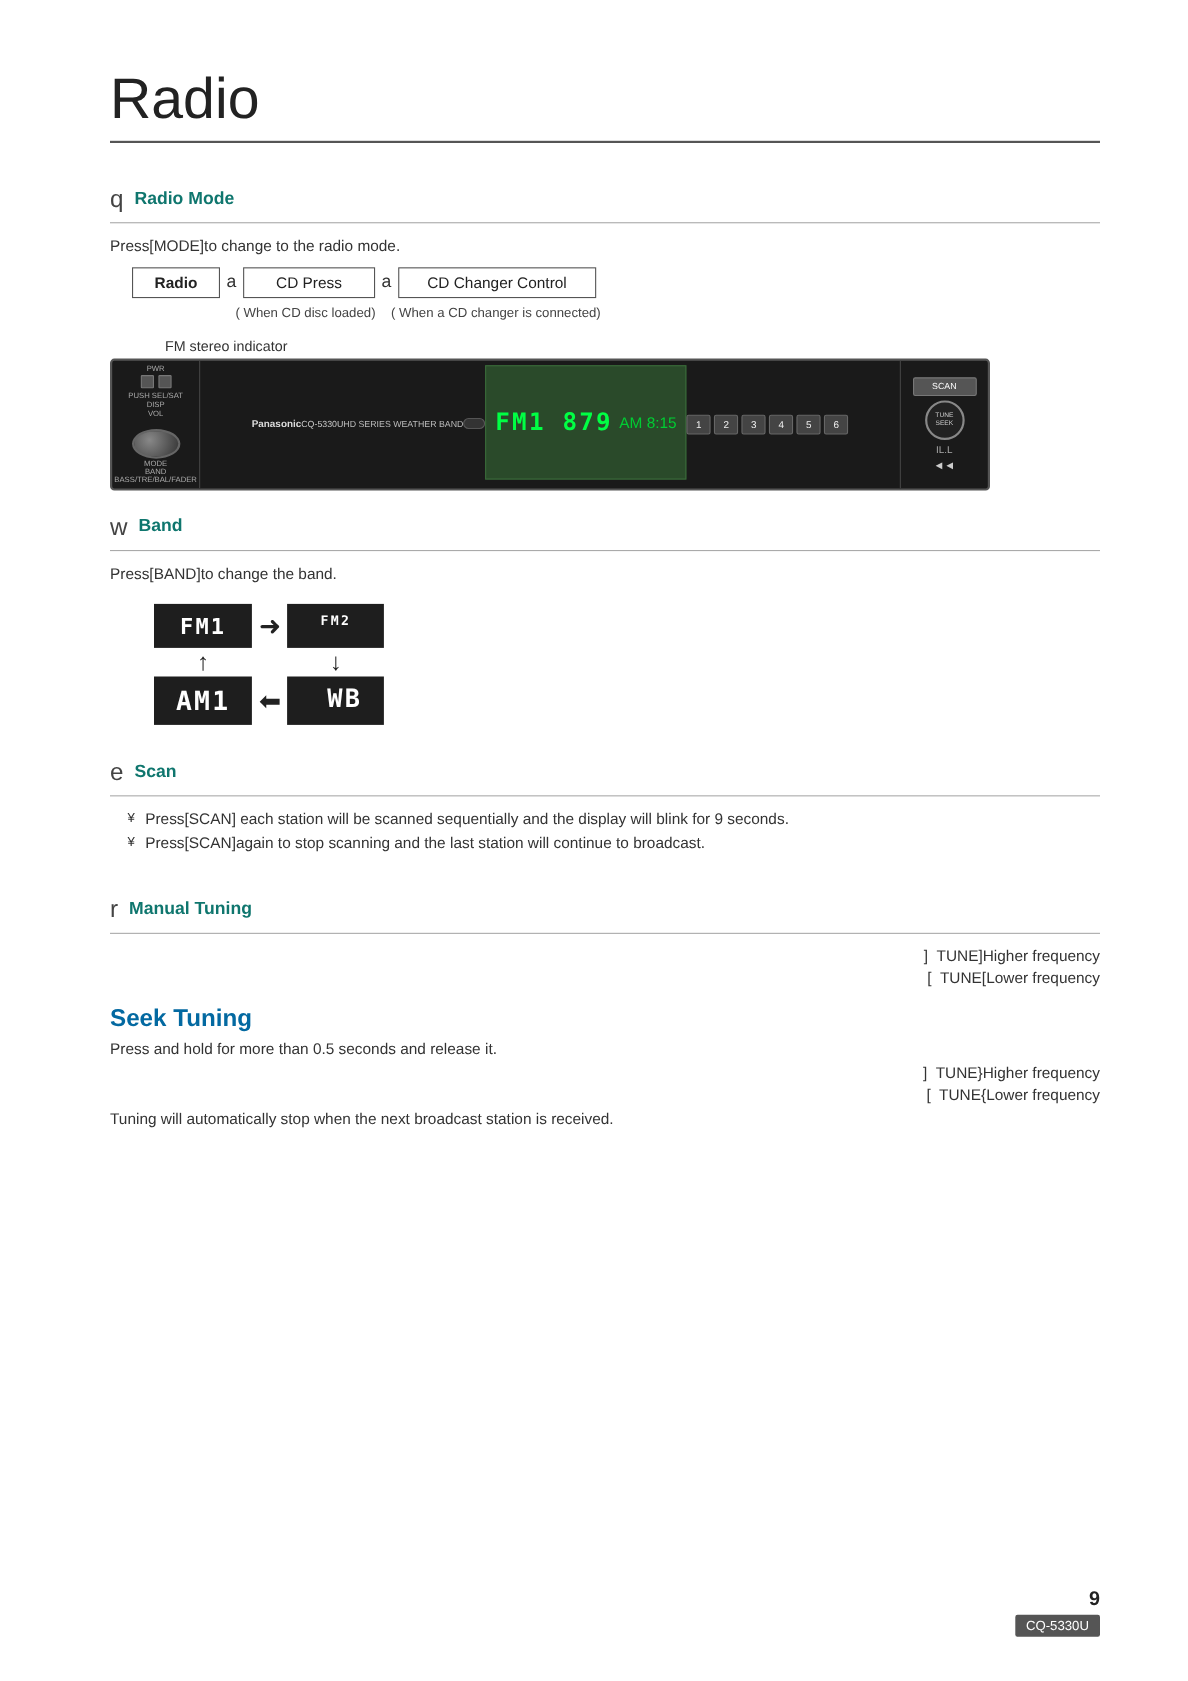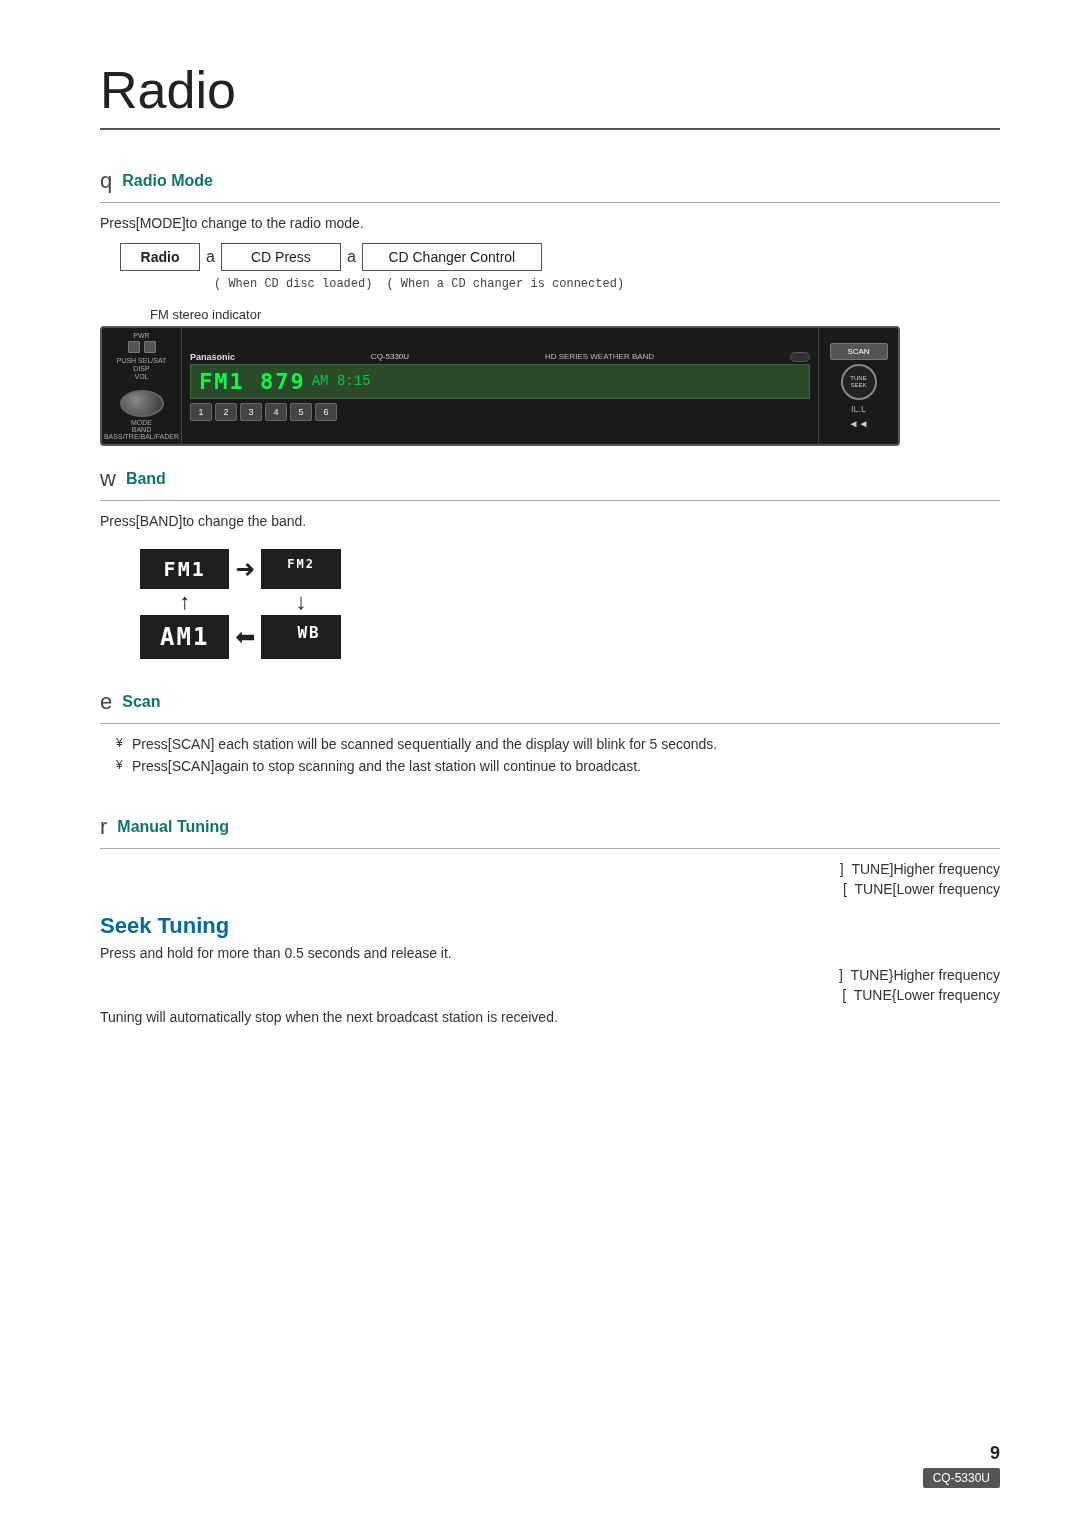--- a/index.html
+++ b/index.html
@@ -104,21 +104,20 @@
       font-size: 16px;
       margin: 0 6px;
       color: #333;
     }
 
     .mode-sub-row {
       display: flex;
       margin-left: 0;
       font-size: 12px;
       color: #444;
-      font-family: Liberation Mono, monospace;
     }
 
     .mode-sub-item {
       min-width: 80px;
       text-align: center;
     }
 
     .mode-sub-item.cd-p {
       min-width: 120px;
       margin-left: 14px;
@@ -172,21 +171,21 @@
       border-radius: 50%;
       background: radial-gradient(circle at 35% 35%, #888, #333);
       border: 2px solid #666;
       margin-top: 8px;
     }
 
     .device-middle {
       flex: 1;
       height: 100%;
       display: flex;
-      flex-direction: column;
+      flex-direction: row;
       justify-content: center;
       padding: 4px 8px;
     }
 
     .device-display {
       background: #2a4a2a;
       border: 1px solid #3a6a3a;
       padding: 4px 8px;
       margin-bottom: 4px;
       display: flex;
@@ -198,21 +197,21 @@
       font-size: 22px;
       color: #00ff44;
       font-family: monospace;
       font-weight: bold;
       letter-spacing: 2px;
     }
 
     .display-time {
       font-size: 14px;
       color: #00cc33;
-      font-family: Liberation Mono, monospace;
+      font-family: Liberation Sans, sans-serif;
     }
 
     .device-btn {
       background: #555;
       color: #ddd;
       font-size: 9px;
       padding: 2px 5px;
       border: 1px solid #777;
       border-radius: 2px;
       cursor: pointer;
@@ -510,33 +509,33 @@
       <div class="band-box fm1" style="font-size:20px; letter-spacing:2px;">FM1</div>
       <div class="band-arrow-right" style="font-size:24px;">➜</div>
       <div class="band-box fm2" style="font-size:12px; letter-spacing:2px;">FM2</div>
 
       <div class="band-arrow-up" style="font-size:22px; text-align:center;">↑</div>
       <div></div>
       <div class="band-arrow-down" style="font-size:22px; text-align:center;">↓</div>
 
       <div class="band-box am1" style="font-size:24px; letter-spacing:2px;">AM1</div>
       <div class="band-arrow-left" style="font-size:24px;">⬅</div>
-      <div class="band-box wb" style="font-size:16px; letter-spacing:2px;padding-left:36px;">WB</div>
+      <div class="band-box wb" style="font-size:23px; letter-spacing:2px;padding-left:36px;">WB</div>
     </div>
   </div>
 
   
   <div class="section" style="margin-top:20px;">
     <div class="section-header">
       <span class="section-number">e</span>
       <span class="section-title">Scan</span>
     </div>
     <hr class="section-line">
     <ul class="bullet-list">
-      <li>Press[SCAN] each station will be scanned sequentially and the display will blink for 5 seconds.</li>
+      <li>Press[SCAN] each station will be scanned sequentially and the display will blink for 9 seconds.</li>
       <li>Press[SCAN]again to stop scanning and the last station will continue to broadcast.</li>
     </ul>
   </div>
 
   
   <div class="section" style="margin-top:40px;">
     <div class="section-header">
       <span class="section-number">r</span>
       <span class="section-title">Manual Tuning</span>
     </div>

